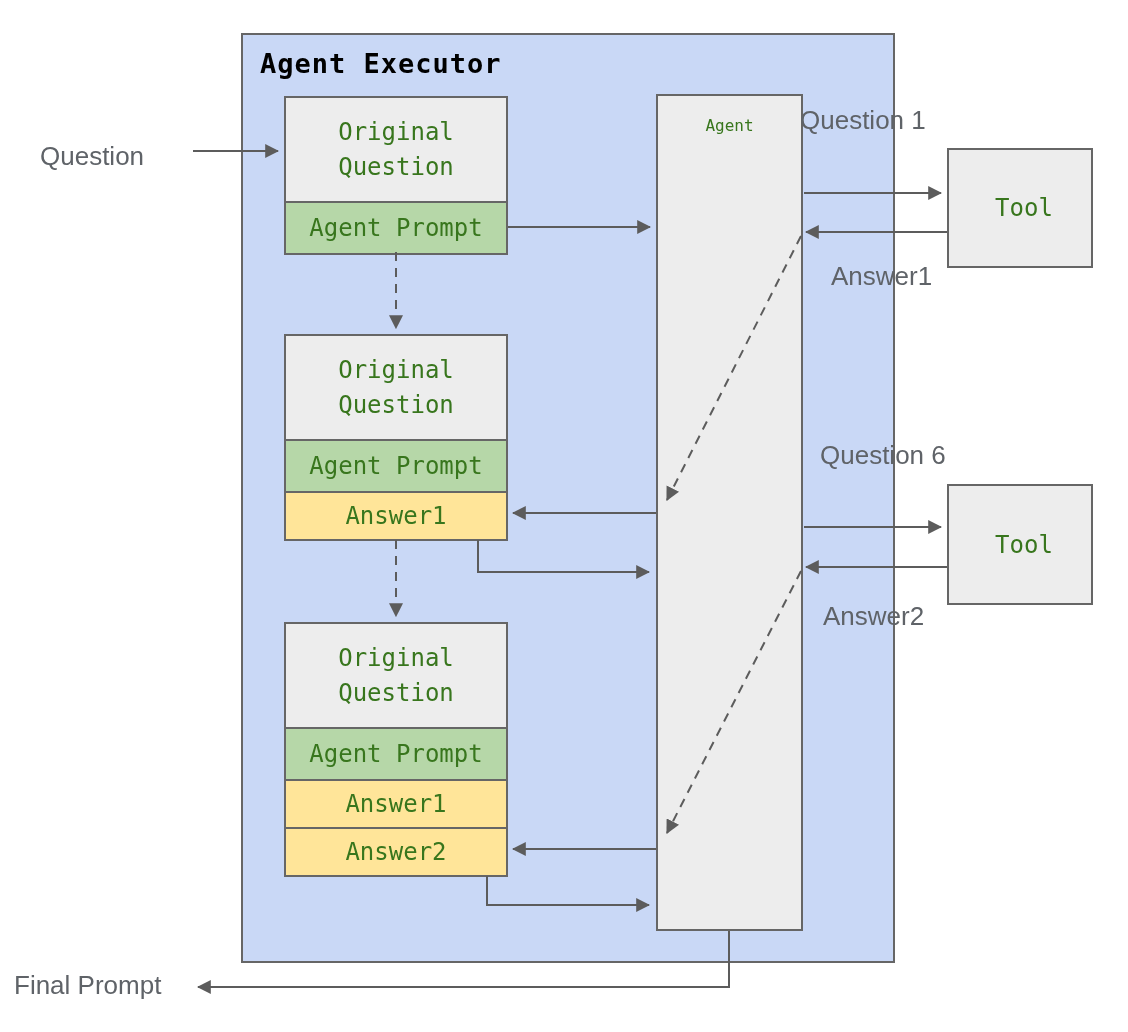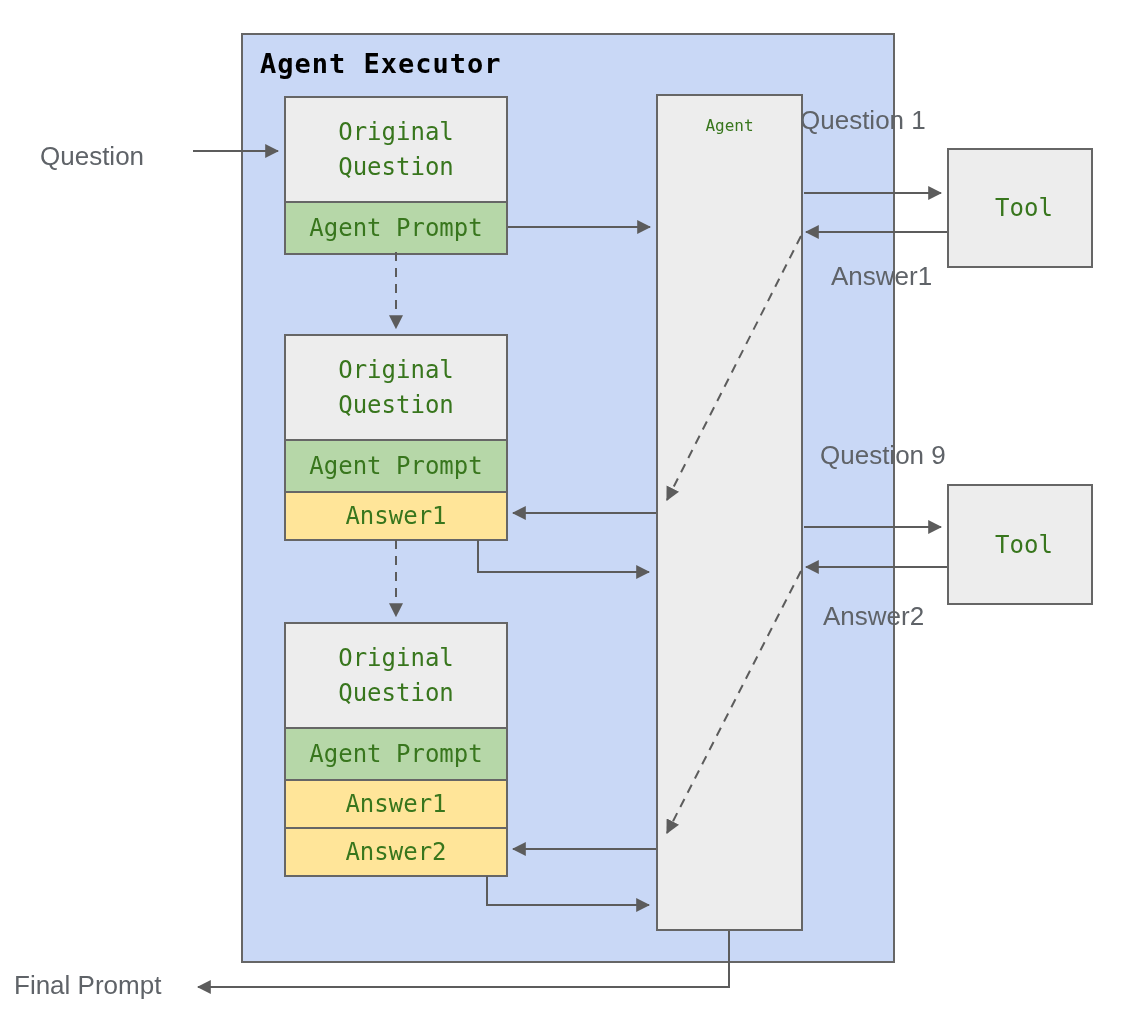--- a/index.html
+++ b/index.html
@@ -116,21 +116,21 @@
   <div class="abs agent-box">
     <span class="agent-label">Agent</span>
   </div>
 
   <div class="abs tool-box tool-1">Tool</div>
   <div class="abs tool-box tool-2">Tool</div>
 
   <div class="abs flow-label lbl-question-in">Question</div>
   <div class="abs flow-label lbl-question-1">Question 1</div>
   <div class="abs flow-label lbl-answer-1">Answer1</div>
-  <div class="abs flow-label lbl-question-2">Question 9</div>
+  <div class="abs flow-label lbl-question-2">Question 6</div>
   <div class="abs flow-label lbl-answer-2">Answer2</div>
   <div class="abs flow-label lbl-final-answer">Final Prompt</div>
 
   <svg class="arrows" width="1128" height="1032">
     <defs>
       <marker id="ah" viewBox="0 0 12 12" refX="11" refY="6" markerWidth="7" markerHeight="7" orient="auto-start-reverse">
         <path d="M0,0 L12,6 L0,12 Z" class="ahead"></path>
       </marker>
     </defs>
 

